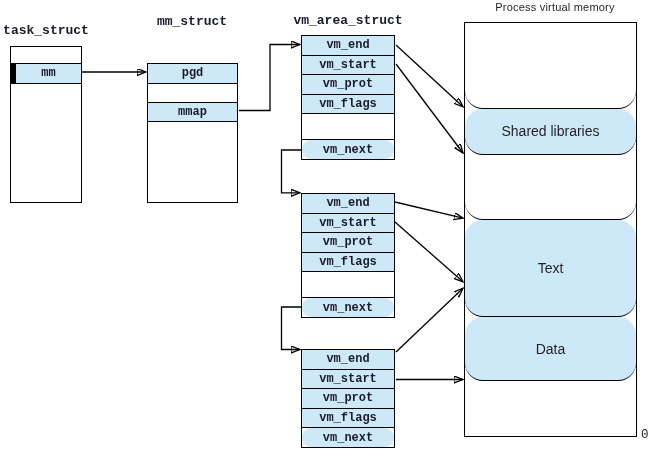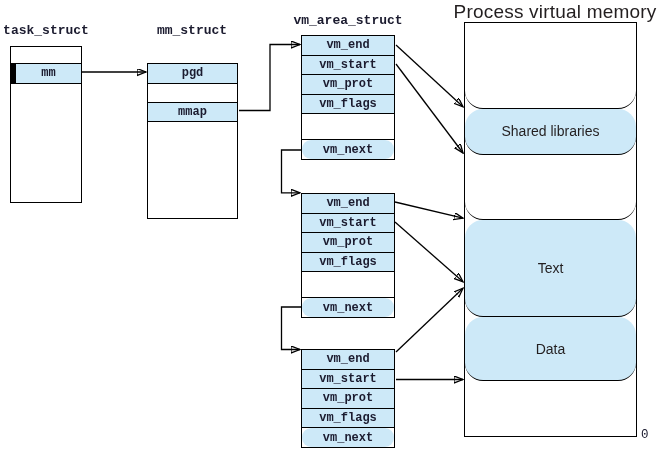--- a/index.html
+++ b/index.html
@@ -16,21 +16,21 @@
     white-space:nowrap;
     font-family:"Liberation Mono","DejaVu Sans Mono",monospace;
     font-weight:bold;
     font-size:13px;
     color:var(--mono-text,#1b1b2f);
   }
   .sans-label{
     position:absolute;
     transform:translateX(-50%);
     white-space:nowrap;
-    font-size:19px;
+    font-size:11px;
     letter-spacing:0.2px;
     color:var(--sans-text,#231f20);
   }
   .box{
     position:absolute;
     box-sizing:border-box;
     border:1.4px solid #000;
     background:#fff;
     display:flex;
     flex-direction:column;
@@ -100,22 +100,22 @@
     <path d="M396,379.5 H463" marker-end="url(#arr)"></path>
   </svg>
 
   <div class="struct-label" style="left:46px;top:23px">task_struct</div>
   <div class="box" style="left:10px;top:46px;width:72px;height:157px">
     <div class="cell" style="height:17px"></div>
     <div class="cell blue mm-cell" style="height:19.5px">mm</div>
     <div class="cell grow"></div>
   </div>
 
-  <div class="struct-label" style="left:192px;top:23px">mm_struct</div>
-  <div class="box" style="left:147px;top:63px;width:91px;height:156px">
+  <div class="struct-label" style="left:192px;top:14px">mm_struct</div>
+  <div class="box" style="left:147px;top:63px;width:91px;height:140px">
     <div class="cell blue" style="height:19.5px">pgd</div>
     <div class="cell" style="height:19px"></div>
     <div class="cell blue" style="height:19.5px">mmap</div>
     <div class="cell grow"></div>
   </div>
 
   <div class="struct-label" style="left:348px;top:13px">vm_area_struct</div>
 
   <div class="box" style="left:301px;top:35px;width:94px;height:125px">
     <div class="cell blue" style="height:19.5px">vm_end</div>

